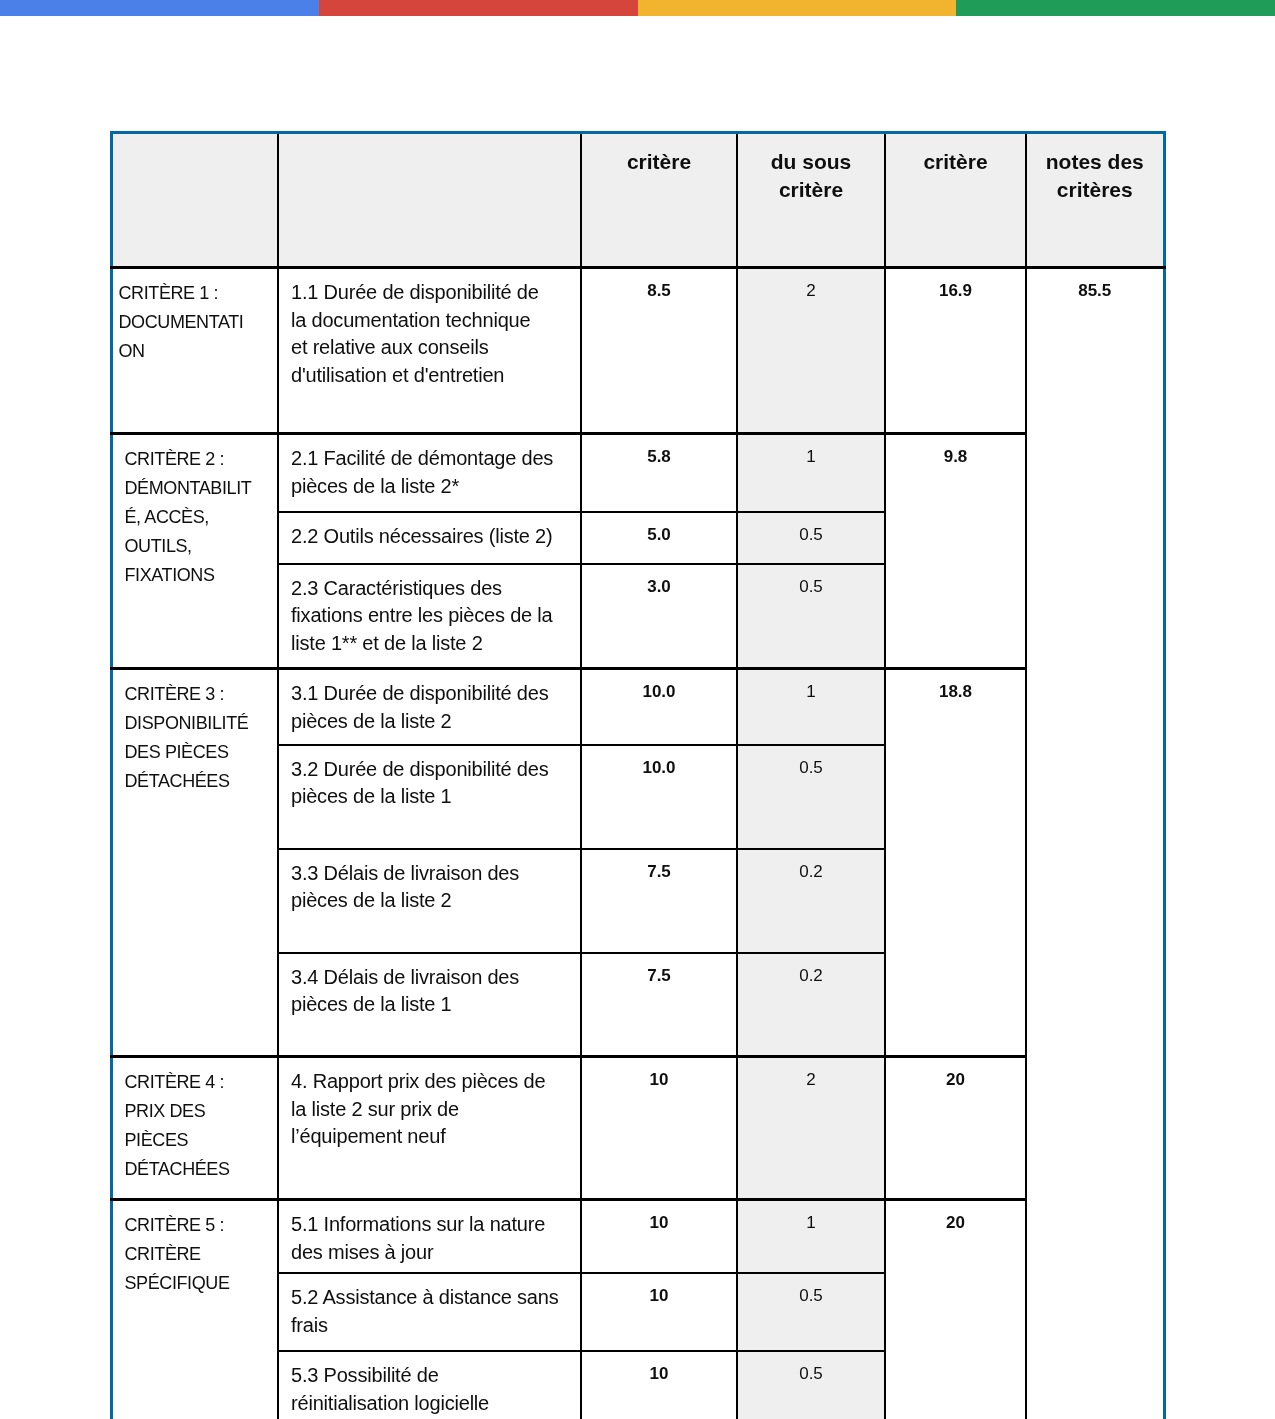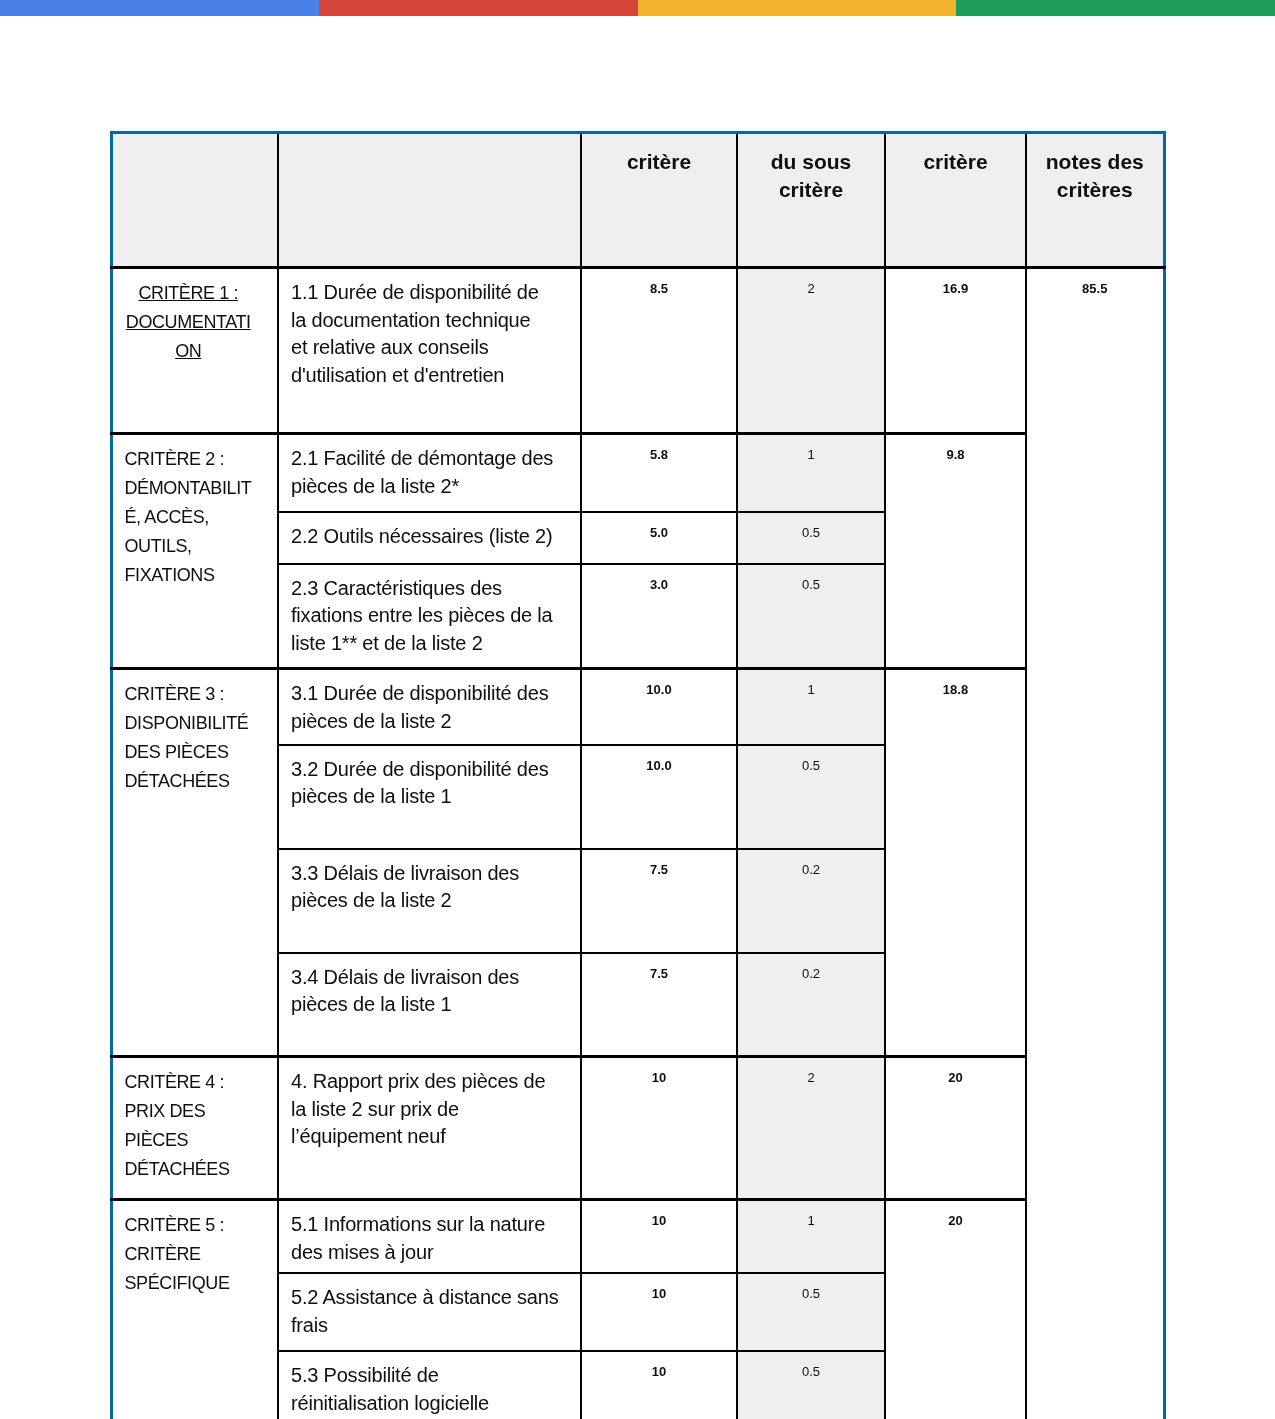--- a/index.html
+++ b/index.html
@@ -16,26 +16,26 @@
   .idx th,.idx td{border:2px solid #000;vertical-align:top;overflow:hidden;}
   tr.thead th{
     background:#efefef;font-weight:bold;font-size:21px;text-align:center;
     padding:14px 6px 6px;line-height:28px;border-bottom:3px solid #000;
   }
   tr.block td{border-top:3px solid #000;}
   .aname{
     font-size:18px;letter-spacing:-0.4px;line-height:29px;
     padding:10px 8px 6px 12px;white-space:pre-line;overflow-wrap:break-word;
   }
-  .aname.center{text-align:center;padding-left:6px;padding-right:19px;text-decoration:underline;}
+  .aname.center{padding-left:6px;padding-right:19px;}
   .sub{
     font-size:20px;letter-spacing:-0.2px;line-height:27.5px;
     padding:10px 8px 6px 12px;white-space:pre-line;overflow-wrap:break-word;
   }
-  .score,.coef,.cscore,.total{font-size:13px;text-align:center;padding:12px 4px 4px;}
+  .score,.coef,.cscore,.total{font-size:17px;text-align:center;padding:12px 4px 4px;}
   .score{font-weight:bold;}
   .coef{background:#efefef;font-weight:normal;}
   .cscore{font-weight:bold;}
   .total{font-weight:bold;}
   tr.footer td{background:#efefef;border-top:3px solid #000;}
   .foot-label{font-weight:bold;font-size:21px;text-align:center;padding:12px 8px 6px 14px;}
   .foot-value{font-weight:bold;font-size:21px;text-align:left;padding:12px 4px;}
   .h135{height:135px}.h166{height:166px}.h78{height:78px}.h52{height:52px}
   .h105{height:105px}.h81{height:76px}.h80{height:104px}.h77{height:70px}
   .h143{height:143px}.h54{height:54px}

